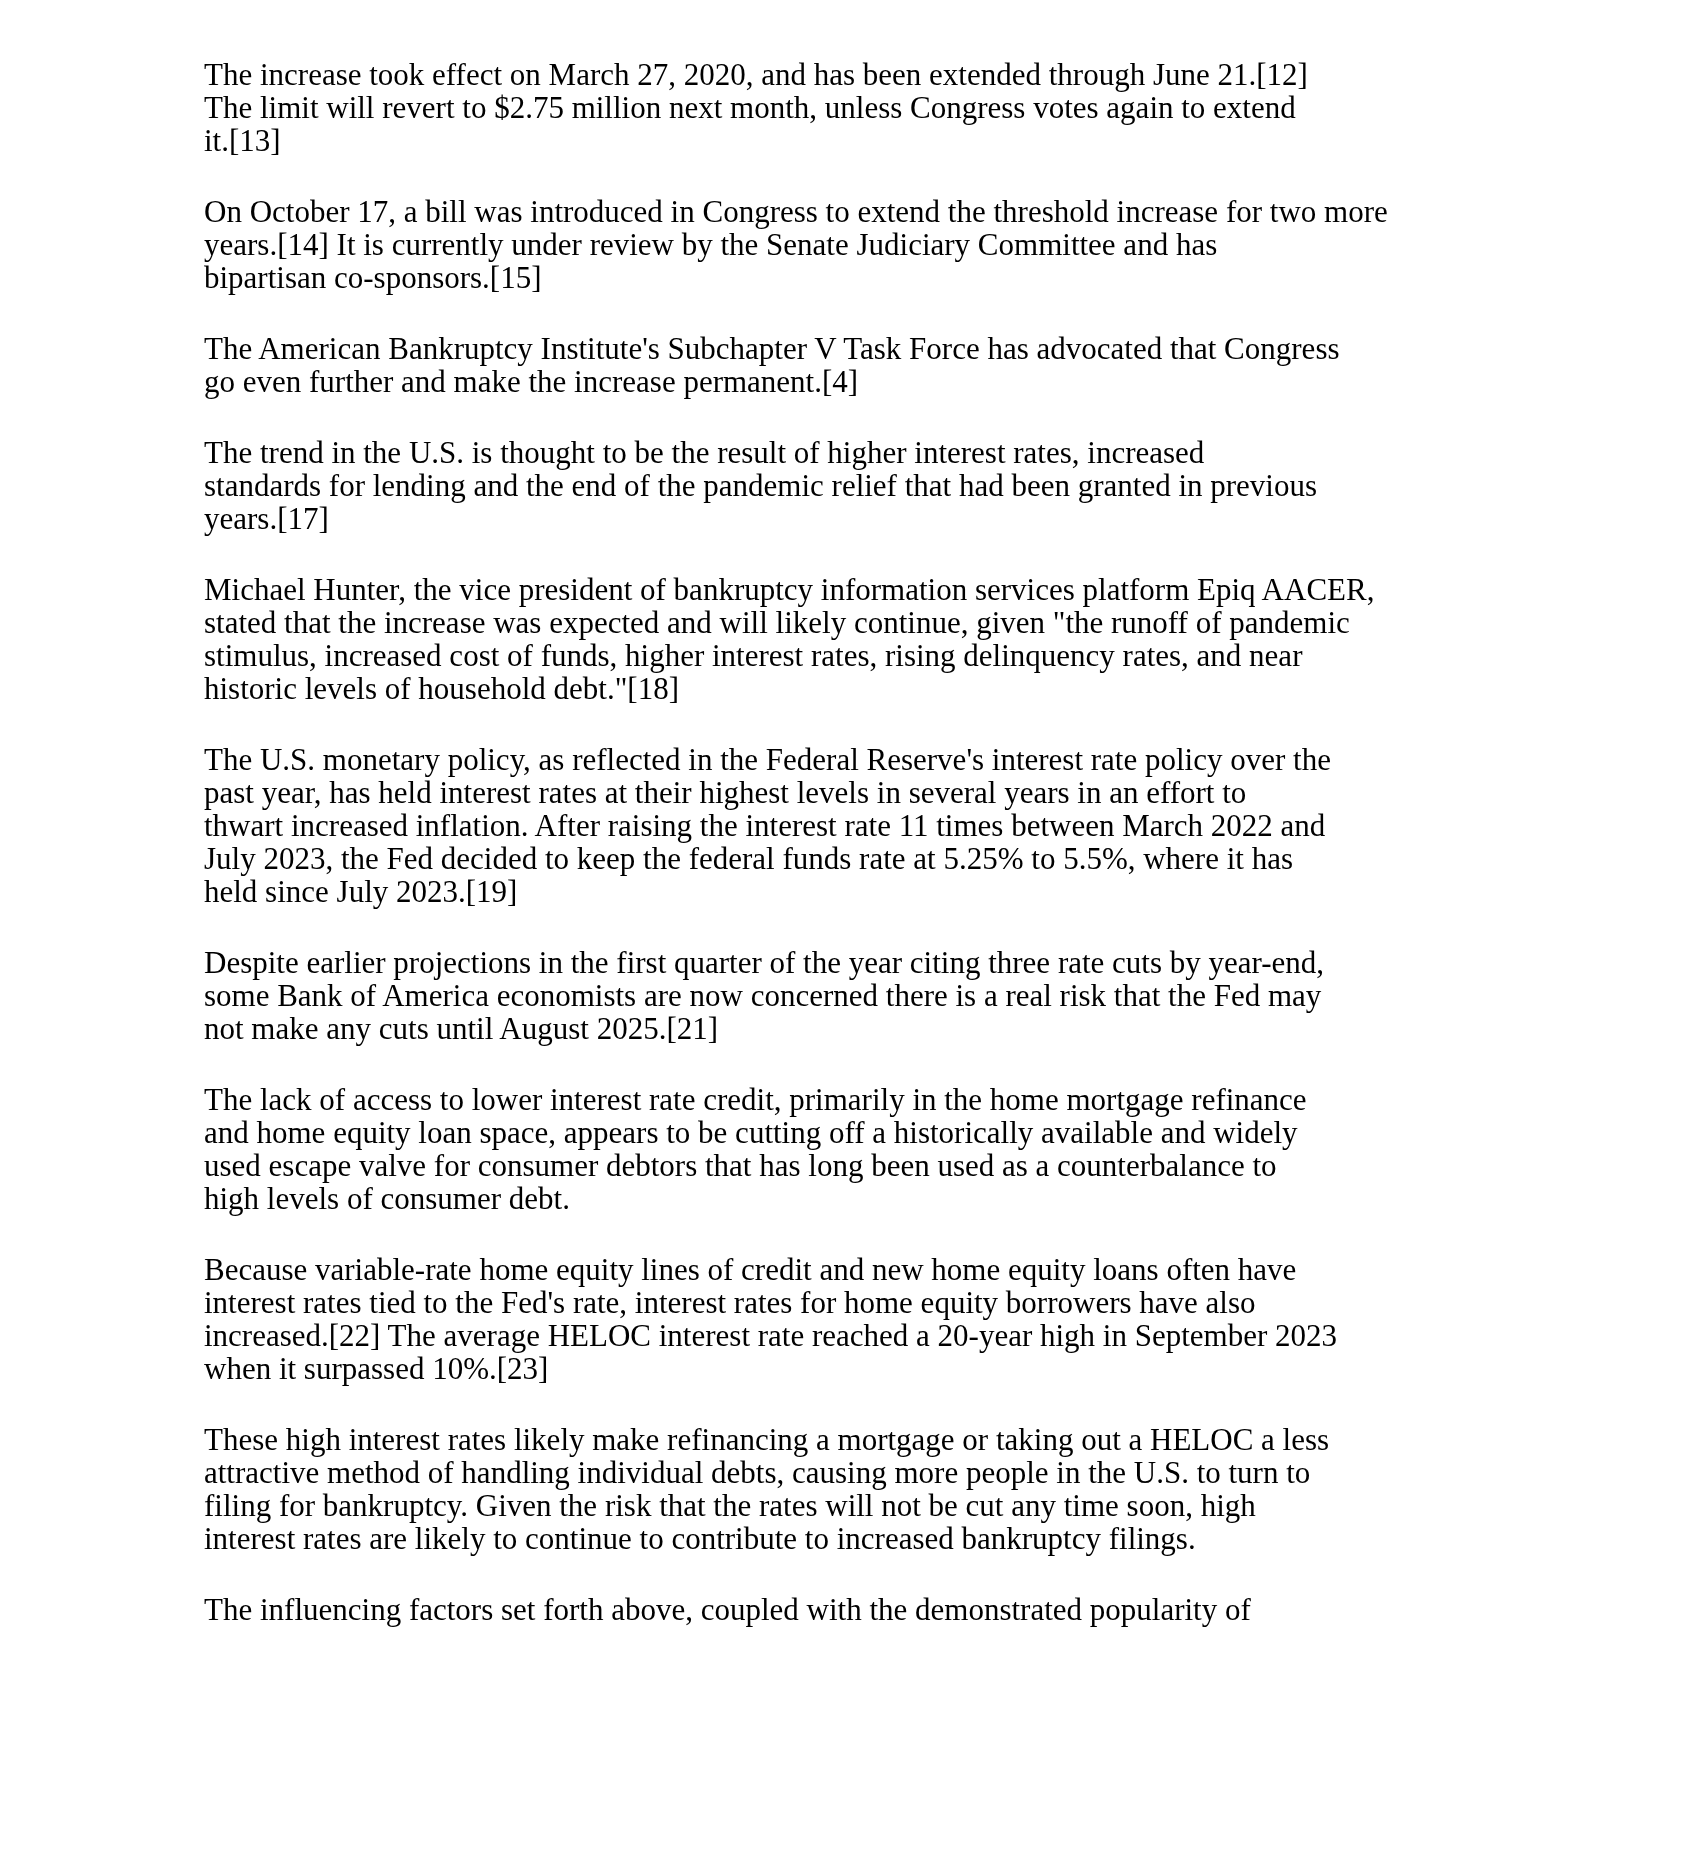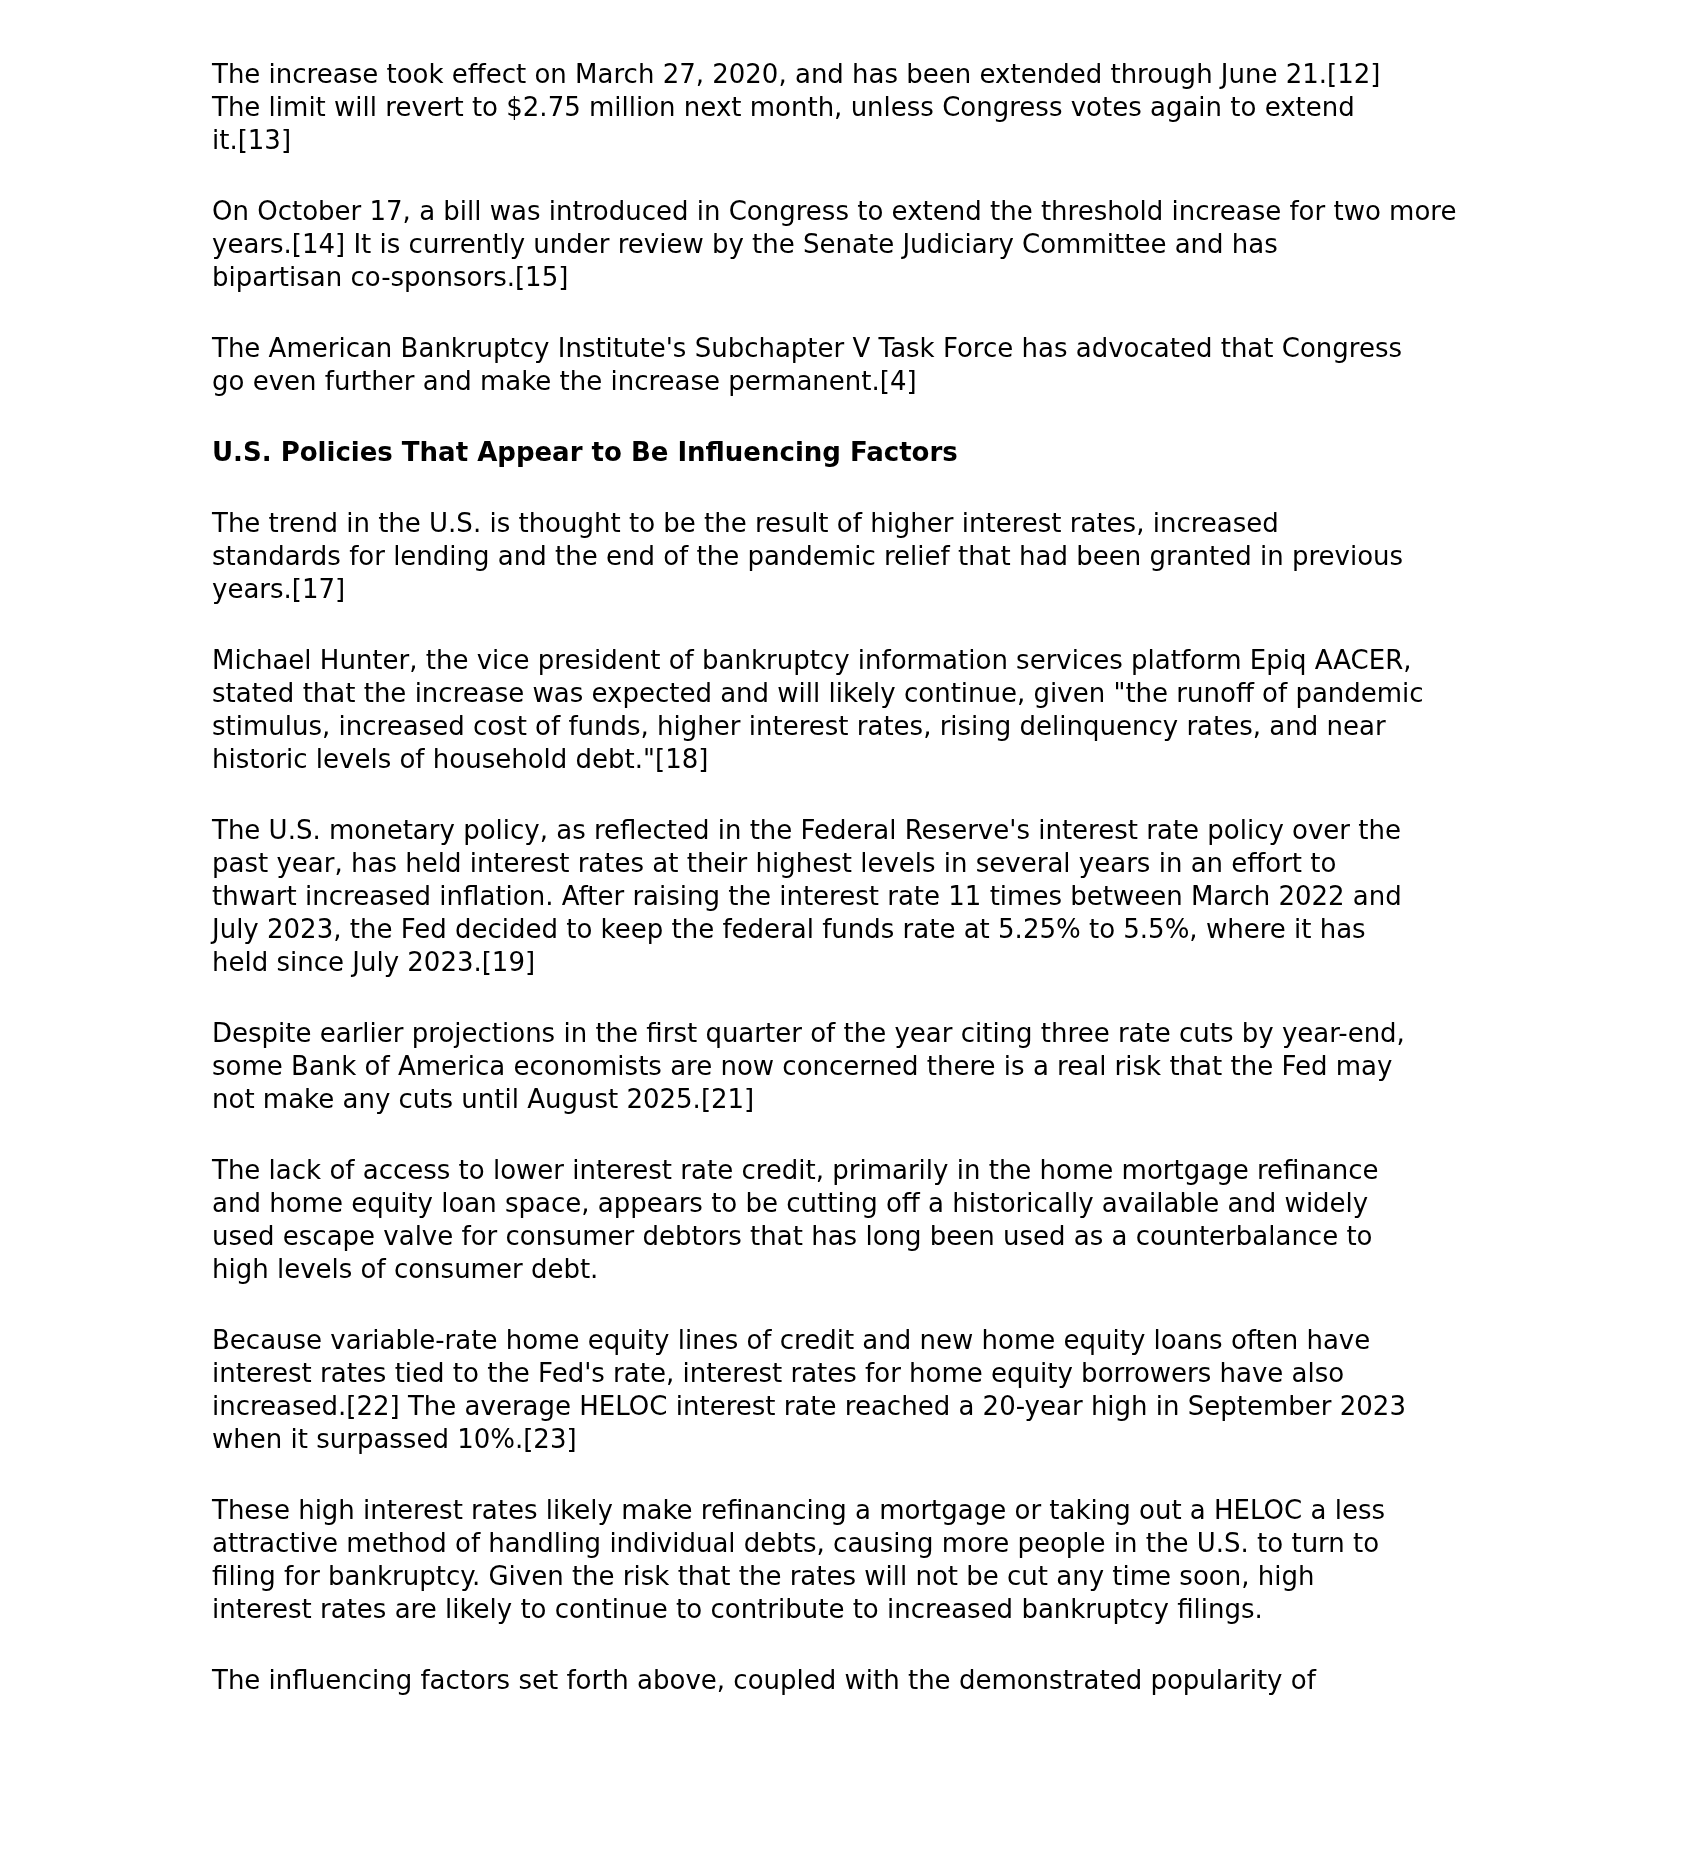--- a/index.html
+++ b/index.html
@@ -11,43 +11,43 @@
     width: 1700px;
     height: 1870px;
     overflow: hidden;
     color: #000000;
     font-family: "DejaVu Sans", sans-serif;
   }
   .doc {
     padding: 58px 20px 0 200px;
   }
   .para, .heading {
-    font-size: 26px;
+    font-size: 31px;
     line-height: 33px;
-    margin: 0 0 38px 12px;
+    margin: 0 0 38px 4px;
     white-space: pre-line;
     font-weight: normal;
+    font-family: Liberation Serif, serif;
   }
   .heading {
     font-weight: bold;
   }
 </style>
 </head>
 <body>
 
 <div class="doc">
   <p class="para">The increase took effect on March 27, 2020, and has been extended through June 21.[12]
 The limit will revert to $2.75 million next month, unless Congress votes again to extend
 it.[13]</p>
   <p class="para">On October 17, a bill was introduced in Congress to extend the threshold increase for two more
 years.[14] It is currently under review by the Senate Judiciary Committee and has
 bipartisan co-sponsors.[15]</p>
   <p class="para">The American Bankruptcy Institute's Subchapter V Task Force has advocated that Congress
 go even further and make the increase permanent.[4]</p>
-  <h2 class="heading">U.S. Policies That Appear to Be Influencing Factors</h2>
   <p class="para">The trend in the U.S. is thought to be the result of higher interest rates, increased
 standards for lending and the end of the pandemic relief that had been granted in previous
 years.[17]</p>
   <p class="para">Michael Hunter, the vice president of bankruptcy information services platform Epiq AACER,
 stated that the increase was expected and will likely continue, given "the runoff of pandemic
 stimulus, increased cost of funds, higher interest rates, rising delinquency rates, and near
 historic levels of household debt."[18]</p>
   <p class="para">The U.S. monetary policy, as reflected in the Federal Reserve's interest rate policy over the
 past year, has held interest rates at their highest levels in several years in an effort to
 thwart increased inflation. After raising the interest rate 11 times between March 2022 and

